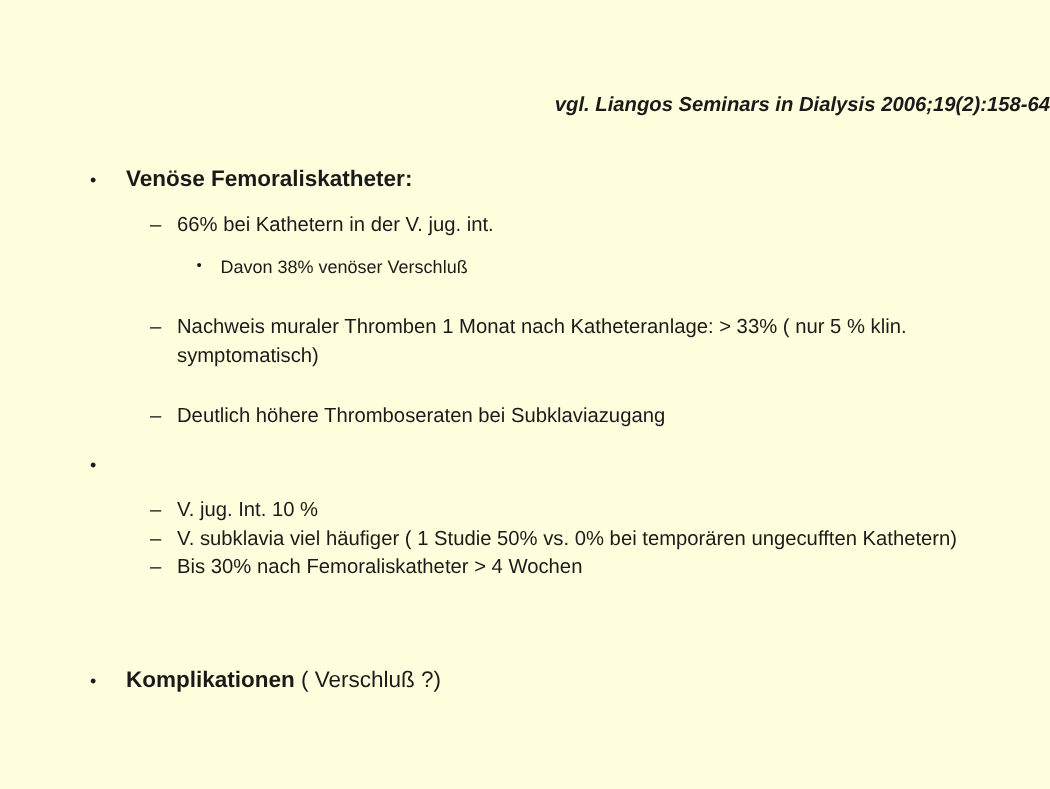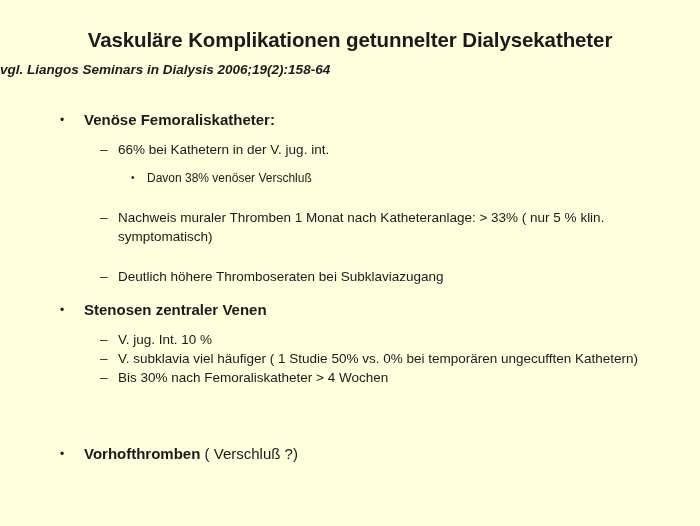--- a/index.html
+++ b/index.html
@@ -32,21 +32,21 @@
     font-weight: bold;
     letter-spacing: -0.1px;
     line-height: 1.12;
     white-space: nowrap;
   }
   .subtitle {
     position: absolute;
     top: 62px;
     left: 0;
     width: 700px;
-    text-align: left;
+    text-align: right;
     font-size: 13.5px;
     font-weight: bold;
     font-style: italic;
     line-height: 1.15;
     white-space: nowrap;
   }
 
   
   .body {
     position: absolute;
@@ -116,21 +116,20 @@
   .gap-sm { height: 10px; }
   .gap-md { height: 14px; }
   .gap-lg { height: 21px; }
   .gap-xl { height: 57px; }
 </style>
 </head>
 <body>
 
 <div class="slide">
 
-  <div class="title">Vaskuläre Komplikationen getunnelter Dialysekatheter</div>
   <div class="subtitle">vgl. Liangos Seminars in Dialysis 2006;19(2):158-64</div>
 
   <div class="body">
 
     <div class="row lvl1">
       <span class="marker">•</span>
       <span class="txt">Venöse Femoraliskatheter:</span>
     </div>
 
     <div class="gap-sm"></div>
@@ -158,21 +157,20 @@
 
     <div class="row lvl2">
       <span class="marker">–</span>
       <span class="txt">Deutlich höhere Thromboseraten bei Subklaviazugang</span>
     </div>
 
     <div class="gap-md"></div>
 
     <div class="row lvl1">
       <span class="marker">•</span>
-      <span class="txt">Stenosen zentraler Venen</span>
     </div>
 
     <div class="gap-sm"></div>
 
     <div class="row lvl2">
       <span class="marker">–</span>
       <span class="txt">V. jug. Int. 10 %</span>
     </div>
 
     <div class="row lvl2">
@@ -182,17 +180,17 @@
 
     <div class="row lvl2">
       <span class="marker">–</span>
       <span class="txt">Bis 30% nach Femoraliskatheter &gt; 4 Wochen</span>
     </div>
 
     <div class="gap-xl"></div>
 
     <div class="row lvl1">
       <span class="marker">•</span>
-      <span class="txt"><span>Vorhofthromben</span><span class="reg"> ( Verschluß ?)</span></span>
+      <span class="txt"><span>Komplikationen</span><span class="reg"> ( Verschluß ?)</span></span>
     </div>
 
   </div>
 </div>
 
 </body></html>

